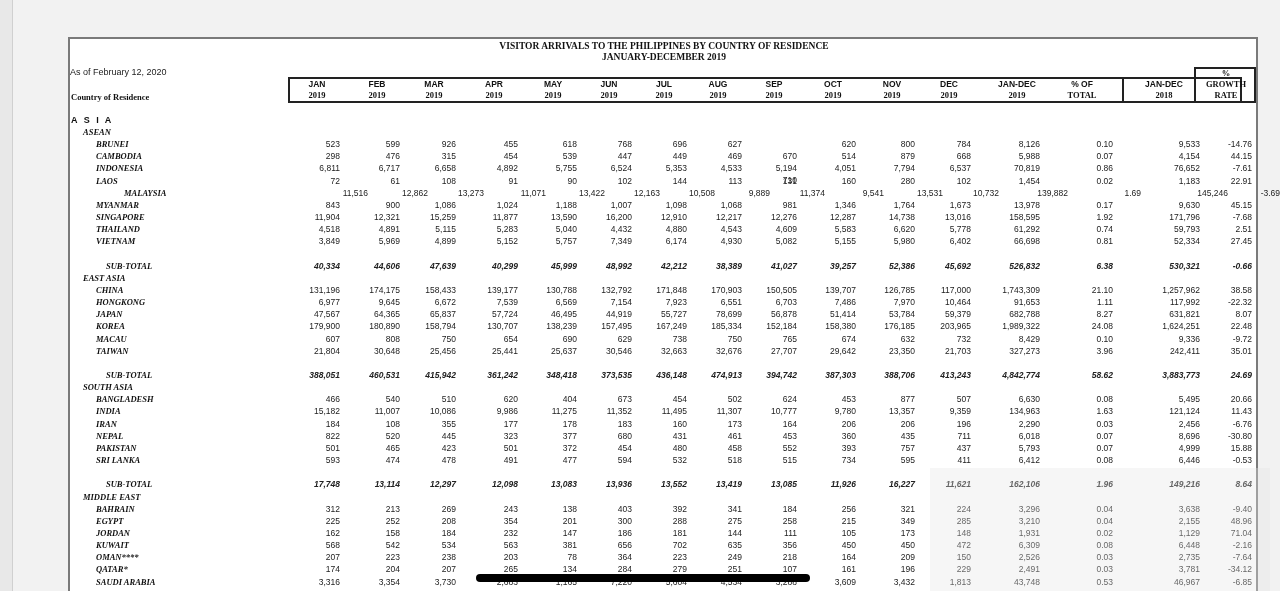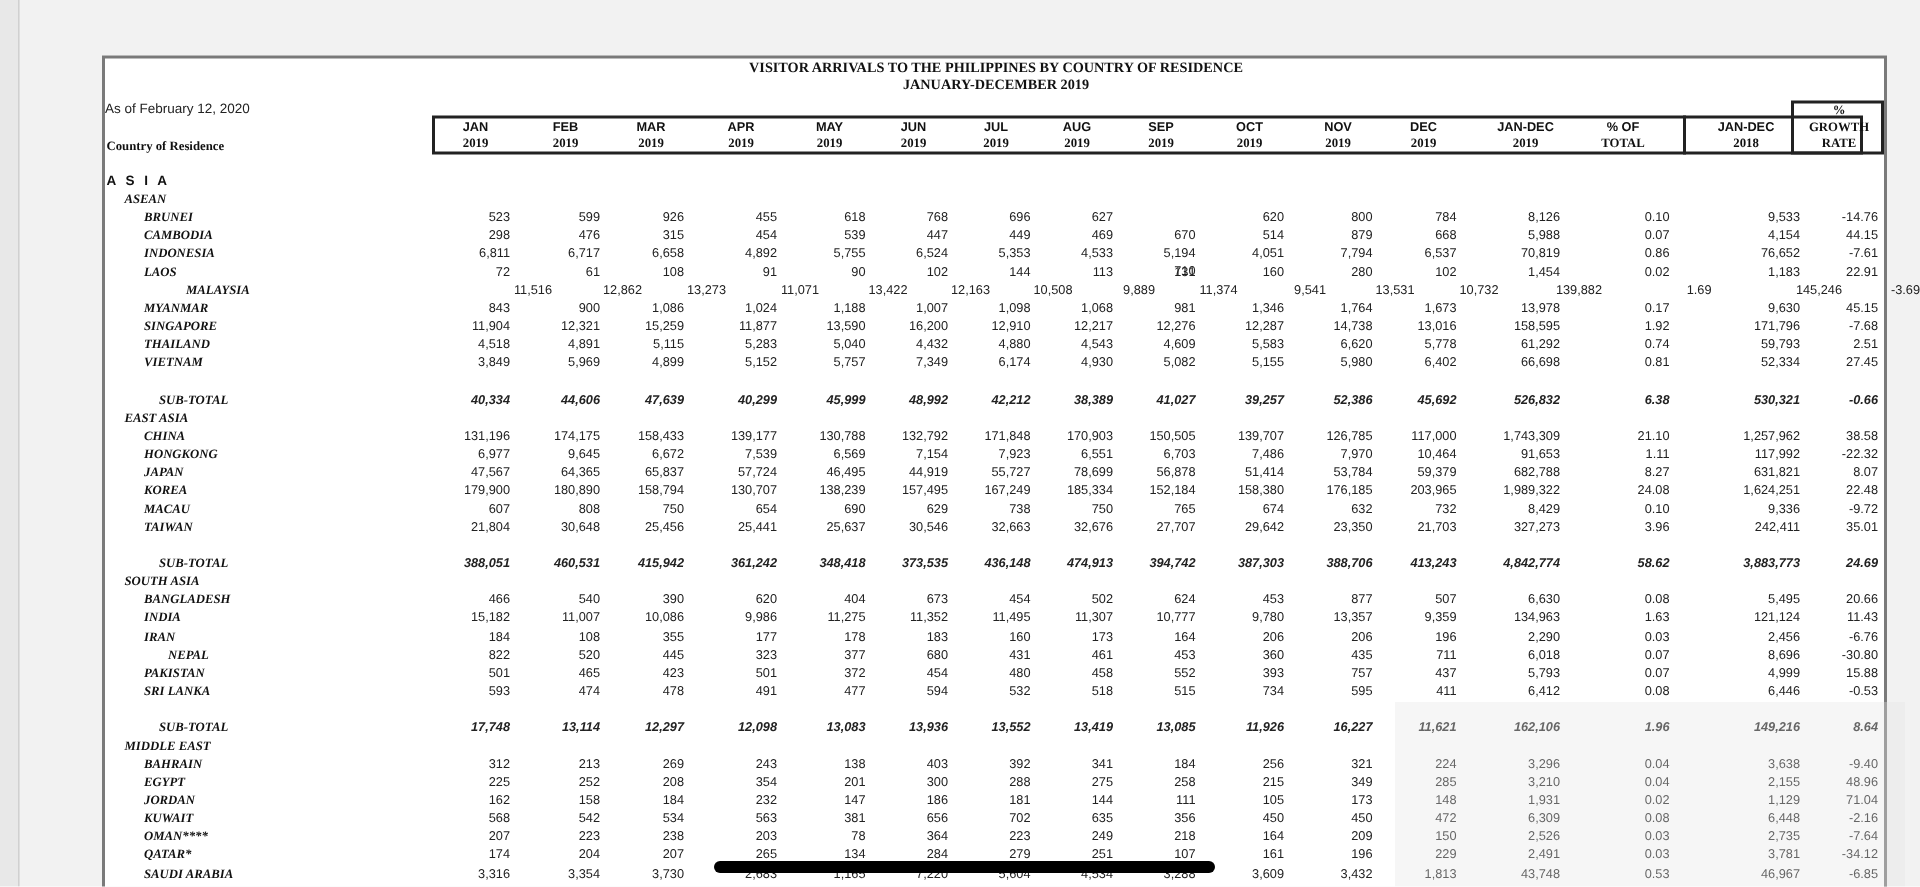--- a/index.html
+++ b/index.html
@@ -432,21 +432,21 @@
         <span class="num" style="left: 910px;">4,842,774</span>
         <span class="num" style="left: 983px;">58.62</span>
         <span class="num" style="left: 1070px;">3,883,773</span>
         <span class="num" style="left: 1122px;">24.69</span>
       </div>
       <div class="group" style="top: 343.15px;">SOUTH ASIA</div>
       <div class="row" style="top: 355.3px;">
         <span class="lbl" style="left: 26px;">BANGLADESH</span>
         <span class="num" style="left: 210px;">466</span>
         <span class="num" style="left: 270px;">540</span>
-        <span class="num" style="left: 326px;">390</span>
+        <span class="num" style="left: 326px;">510</span>
         <span class="num" style="left: 388px;">620</span>
         <span class="num" style="left: 447px;">404</span>
         <span class="num" style="left: 502px;">673</span>
         <span class="num" style="left: 557px;">454</span>
         <span class="num" style="left: 612px;">502</span>
         <span class="num" style="left: 667px;">624</span>
         <span class="num" style="left: 726px;">453</span>
         <span class="num" style="left: 785px;">877</span>
         <span class="num" style="left: 841px;">507</span>
         <span class="num" style="left: 910px;">6,630</span>
@@ -486,21 +486,21 @@
         <span class="num" style="left: 667px;">164</span>
         <span class="num" style="left: 726px;">206</span>
         <span class="num" style="left: 785px;">206</span>
         <span class="num" style="left: 841px;">196</span>
         <span class="num" style="left: 910px;">2,290</span>
         <span class="num" style="left: 983px;">0.03</span>
         <span class="num" style="left: 1070px;">2,456</span>
         <span class="num" style="left: 1122px;">-6.76</span>
       </div>
       <div class="row" style="top: 391.75px;">
-        <span class="lbl" style="left: 42px; text-align: center;">NEPAL</span>
+        <span class="lbl" style="left: 26px; text-align: center;">NEPAL</span>
         <span class="num" style="left: 210px;">822</span>
         <span class="num" style="left: 270px;">520</span>
         <span class="num" style="left: 326px;">445</span>
         <span class="num" style="left: 388px;">323</span>
         <span class="num" style="left: 447px;">377</span>
         <span class="num" style="left: 502px;">680</span>
         <span class="num" style="left: 557px;">431</span>
         <span class="num" style="left: 612px;">461</span>
         <span class="num" style="left: 667px;">453</span>
         <span class="num" style="left: 726px;">360</span>

